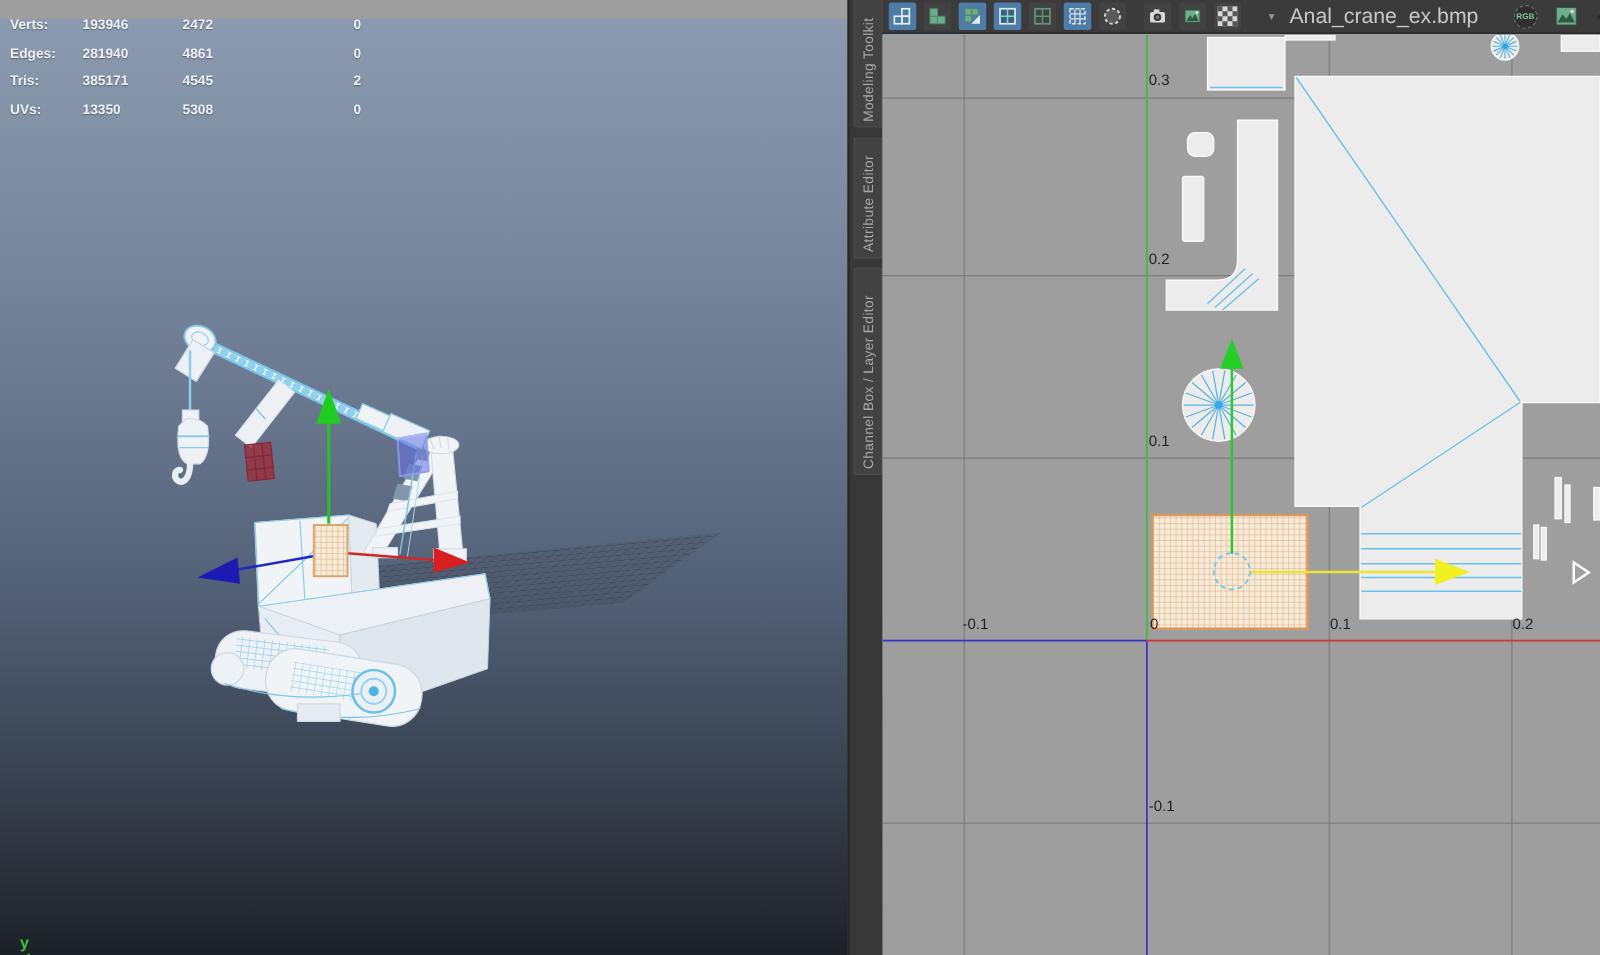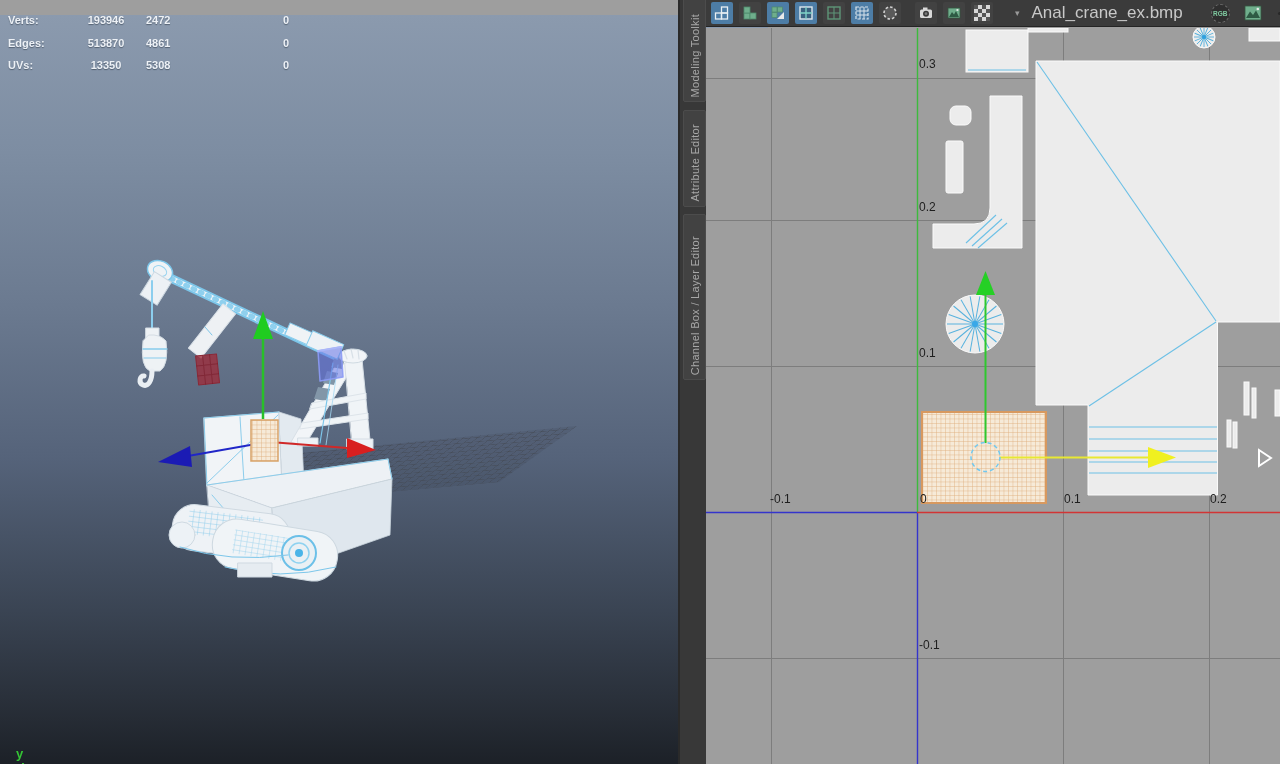--- a/index.html
+++ b/index.html
@@ -6,21 +6,21 @@
   *{box-sizing:border-box;font-family:"Liberation Sans",sans-serif;}
   .stage{position:relative;width:1280px;height:764px;overflow:hidden;background:#9e9e9e;}
 
   
   .viewport3d{position:absolute;left:0;top:15px;width:768px;height:764px;overflow:hidden;
     background:linear-gradient(180deg,#8b9aae 0%,#7d8da2 18%,#6b7a90 38%,#55637a 58%,#3a4453 78%,#262c35 92%,#191d23 100%);}
   .viewport3d svg{position:absolute;left:0;top:0;}
   .hud{position:absolute;left:8px;top:-6px;width:300px;}
   .hud-row{display:flex;height:22.5px;align-items:center;font-size:11px;font-weight:bold;color:#edf1f6;text-shadow:0 1px 1px rgba(20,30,45,.45);}
   .hud-label{width:58px;text-align:left;}
-  .hud-c1{width:80px;text-align:center;}
+  .hud-c1{width:80px;text-align:left;}
   .hud-c2{width:73px;text-align:left;}
   .hud-c3{width:70px;text-align:right;}
   .axis2{position:absolute;left:0;top:722px;width:130px;height:42px;}
   .axis2 .ylab{position:absolute;left:16px;top:9px;color:#35c435;font-size:13px;font-weight:bold;}
   .axis2 .xlab{position:absolute;left:33px;top:33px;color:#cc2c2c;font-size:13px;font-weight:bold;}
   .axis2 .yline{position:absolute;left:22px;top:26px;width:2px;height:20px;background:#35c435;}
   .axis2 .zdot{position:absolute;left:10px;top:38px;width:9px;height:9px;border-radius:50%;background:#2d36cc;}
 
   
   .sidestrip{position:absolute;left:678px;top:0;width:28px;height:764px;background:#383838;border-left:2px solid #2a2a2a;}
@@ -164,23 +164,29 @@
 
     <div class="hud">
       <div class="hud-row">
         <span class="hud-label">Verts:</span>
         <span class="hud-c1">193946</span>
         <span class="hud-c2">2472</span>
         <span class="hud-c3">0</span>
       </div>
       <div class="hud-row">
         <span class="hud-label">Edges:</span>
-        <span class="hud-c1">513870</span>
+        <span class="hud-c1">281940</span>
         <span class="hud-c2">4861</span>
         <span class="hud-c3">0</span>
+      </div>
+      <div class="hud-row">
+        <span class="hud-label">Tris:</span>
+        <span class="hud-c1">385171</span>
+        <span class="hud-c2">4545</span>
+        <span class="hud-c3">2</span>
       </div>
       <div class="hud-row">
         <span class="hud-label">UVs:</span>
         <span class="hud-c1">13350</span>
         <span class="hud-c2">5308</span>
         <span class="hud-c3">0</span>
       </div>
     </div>
 
     <div class="axis2">

